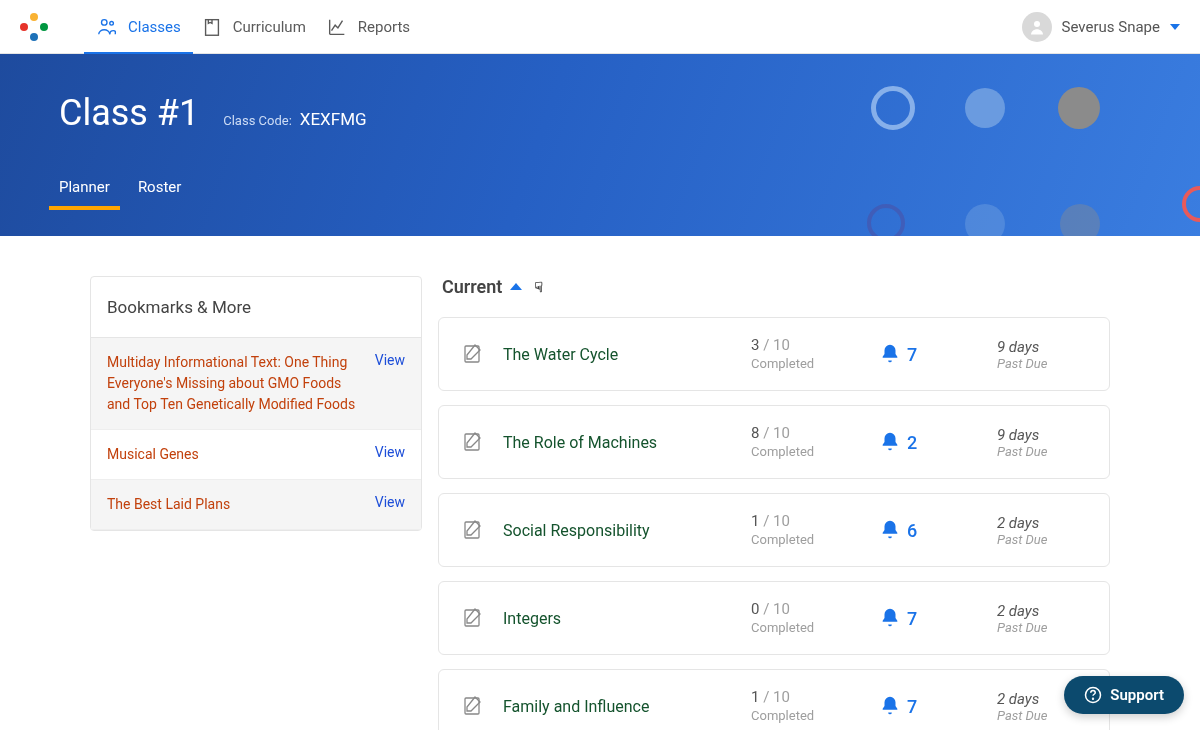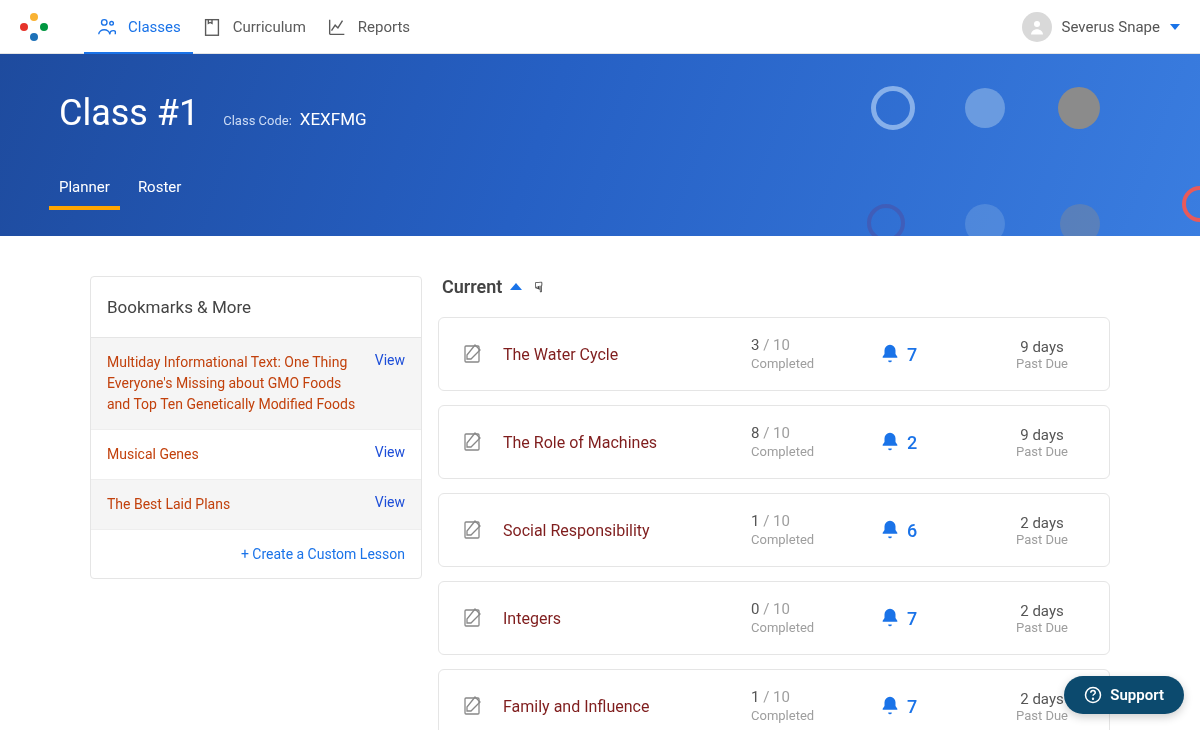--- a/index.html
+++ b/index.html
@@ -43,27 +43,27 @@
 .bookmark-view { color: #1d4ed8; cursor: pointer; white-space: nowrap; }
 .create-lesson { text-align: right; padding: 16px; color: #1a73e8; font-size: 14px; cursor: pointer; }
 
 
 .current-panel { flex: 1; }
 .current-header { display: flex; align-items: center; gap: 8px; font-size: 18px; color: #444; font-weight: 600; margin-bottom: 20px; cursor: pointer; padding-left: 4px;}
 .caret-up { width: 0; height: 0; border-left: 6px solid transparent; border-right: 6px solid transparent; border-bottom: 7px solid #1a73e8; }
 .cursor-icon { margin-left: 4px; font-size: 14px; }
 .lesson-card { border: 1px solid #e5e5e5; border-radius: 6px; margin-bottom: 14px; padding: 18px 22px; display: flex; align-items: center; gap: 18px; background:#fff; }
 .lesson-icon { width: 24px; height: 24px; stroke: #888; fill: none; stroke-width: 1.3; flex-shrink:0;}
-.lesson-title { flex: 0 0 230px; font-size: 16px; color: #7f1d1d; }
+.lesson-title { flex: 0 0 230px; font-size: 16px; color: #14532d; }
 .completed { flex: 0 0 110px; font-size: 15px; color: #9e9e9e; }
 .completed .done { color: #555; }
 .bell-wrap { display: flex; align-items: center; gap: 6px; flex: 0 0 70px; }
 .bell-icon { width: 22px; height: 22px; fill: #1a73e8; }
 .bell-count { color: #1a73e8; font-size: 18px; font-weight: 500; }
-.due { flex: 0 0 90px; text-align: center; margin-left: auto; }
+.due { flex: 0 0 90px; text-align: left; margin-left: auto; font-style: italic; }
 .due-days { color: #555; font-size: 15px; }
 .due-label { color: #9e9e9e; font-size: 13px; }
 
 
 .support-btn { position: absolute; bottom: 16px; right: 16px; background: #0c4a6e; color: #fff; padding: 10px 20px; border-radius: 24px; display: flex; gap: 8px; font-size: 15px; font-weight: 600; cursor: pointer; box-shadow: 0 3px 10px rgba(0,0,0,.2); }
 .support-btn svg { width: 18px; height: 18px; stroke: #fff; fill: none; stroke-width: 2; }
 </style>
 </head>
 <body>
 
@@ -140,21 +140,20 @@
       <span class="bookmark-view">View</span>
     </div>
     <div class="bookmark-item">
       <span class="bookmark-title">Musical Genes</span>
       <span class="bookmark-view">View</span>
     </div>
     <div class="bookmark-item shaded">
       <span class="bookmark-title">The Best Laid Plans</span>
       <span class="bookmark-view">View</span>
     </div>
-    <div class="create-lesson">+  Create a Custom Lesson</div>
   </div>
 
   <div class="current-panel">
     <div class="current-header">
       <span>Current</span>
       <span class="caret-up"></span>
       <span class="cursor-icon">☟</span>
     </div>
     <div id="lesson-list">
         <div class="lesson-card">

